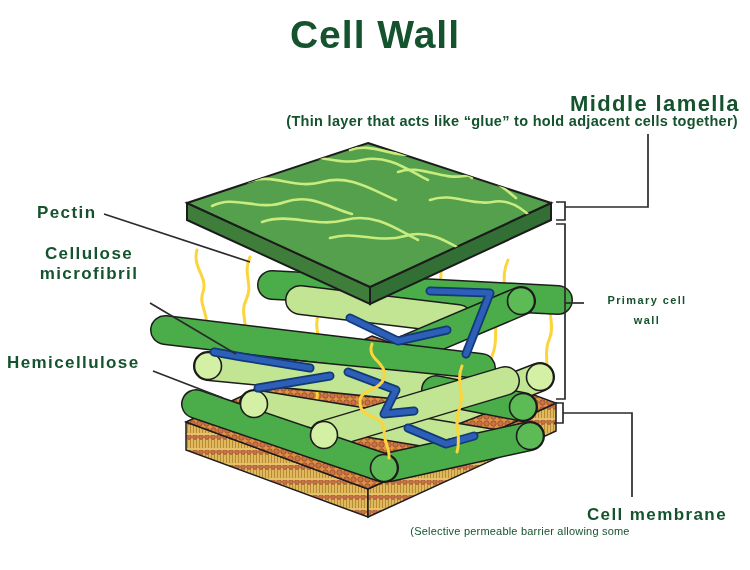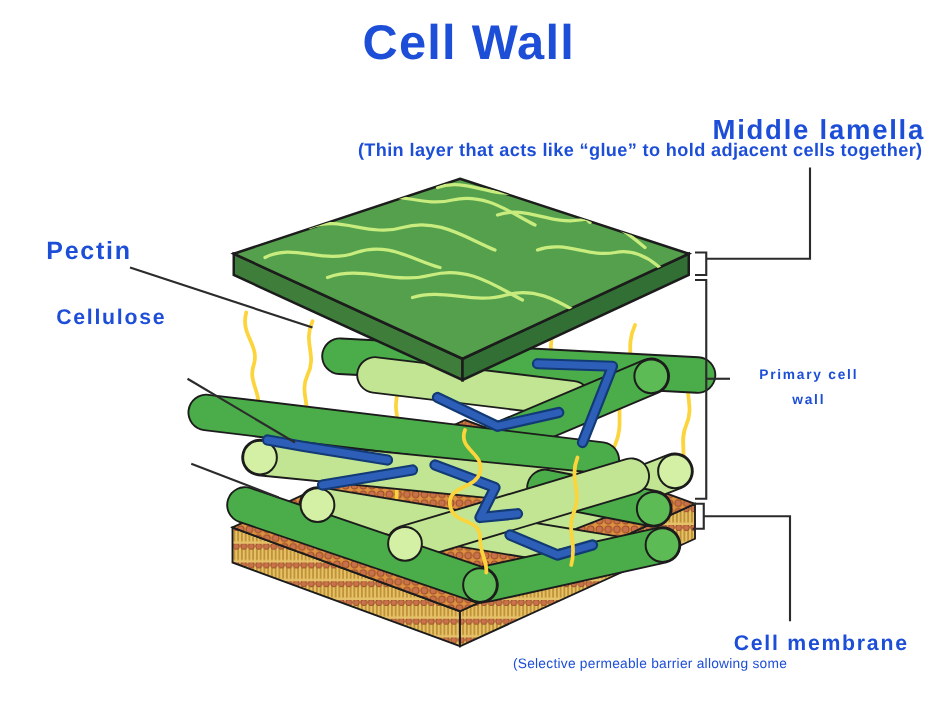--- a/index.html
+++ b/index.html
@@ -1,24 +1,24 @@
 <!DOCTYPE html>
 <html><head>
 <meta charset="utf-8">
 <style>
   html,body{margin:0;padding:0;background:#fff;}
   #stage{position:relative;width:750px;height:570px;background:#ffffff;overflow:hidden;
-         font-family:"Liberation Sans", sans-serif;color:#1d4ed8;}
+         font-family:"Liberation Sans", sans-serif;color:#14532d;}
   #diagram-svg{position:absolute;left:0;top:0;width:750px;height:570px;}
   .lbl{position:absolute;white-space:nowrap;}
   .b{font-weight:bold;letter-spacing:1.4px;}
   #title{left:0;right:0;top:13px;text-align:center;font-size:39px;font-weight:bold;letter-spacing:1px;}
   #ml-label{right:10px;top:91px;font-size:22px;text-align:right;}
   #ml-desc{right:12px;top:113px;font-size:14.5px;letter-spacing:.3px;font-weight:bold;}
-  #pectin-label{left:37px;top:190px;font-size:20px;}
+  #pectin-label{left:37px;top:203px;font-size:17px;}
   #cellulose-label{left:24px;top:244px;width:130px;text-align:center;font-size:17px;line-height:20px;white-space:normal;}
   #hemi-label{left:7px;top:353px;font-size:17px;}
   #pcw-label{left:577px;top:290px;width:140px;text-align:center;font-size:11px;line-height:20px;white-space:normal;}
   #cm-label{right:23px;top:505px;font-size:17px;text-align:center;}
   #cm-desc{left:276px;width:488px;top:522px;text-align:center;font-size:11px;line-height:19px;letter-spacing:.2px;white-space:normal;}
 </style>
 </head>
 <body>
 
 <div id="stage">
@@ -182,22 +182,24 @@
 
   <div id="title" class="lbl">Cell Wall</div>
 
   <div id="ml-label" class="lbl b">Middle lamella</div>
   <div id="ml-desc" class="lbl">(Thin layer that acts like “glue” to hold adjacent cells together)</div>
 
   <div id="pectin-label" class="lbl b">Pectin</div>
 
   <div id="cellulose-label" class="lbl b">
     <span>Cellulose</span><br>
+    <span>microfibril</span>
   </div>
 
+  <div id="hemi-label" class="lbl b">Hemicellulose</div>
 
   <div id="pcw-label" class="lbl b">
     <span>Primary cell</span><br>
     <span>wall</span>
   </div>
 
   <div id="cm-label" class="lbl b">Cell membrane</div>
   <div id="cm-desc" class="lbl">
     <span>(Selective permeable barrier allowing some</span><br>
   </div>

